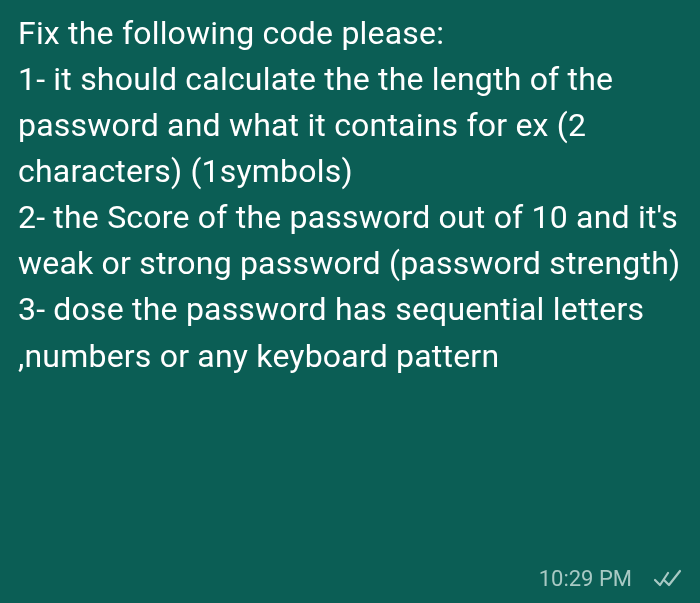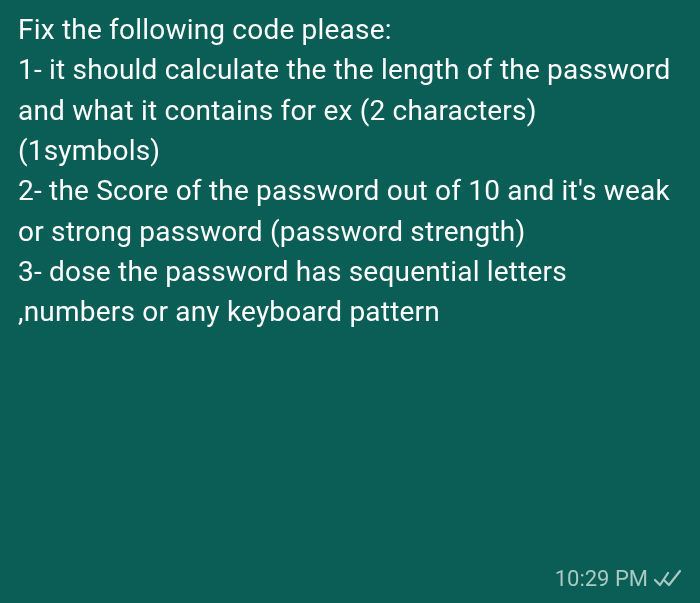--- a/index.html
+++ b/index.html
@@ -15,32 +15,32 @@
       overflow: hidden;
       position: relative;
     }
     .message-container {
       padding: 10px 18px 10px 18px;
       height: 100%;
       position: relative;
     }
     .message-text {
       color: #ffffff;
-      font-size: 28px;
+      font-size: 32px;
       line-height: 1.44;
       font-weight: 400;
       letter-spacing: 0.2px;
       white-space: pre-wrap;
     }
     .message-footer {
       position: absolute;
       bottom: 12px;
       right: 18px;
       display: flex;
-      gap: 6px;
+      gap: 22px;
     }
     .timestamp {
       color: #a8c9c4;
       font-size: 22px;
       font-weight: 400;
     }
     .checkmarks {
       display: inline-flex;
       align-items: center;
     }

